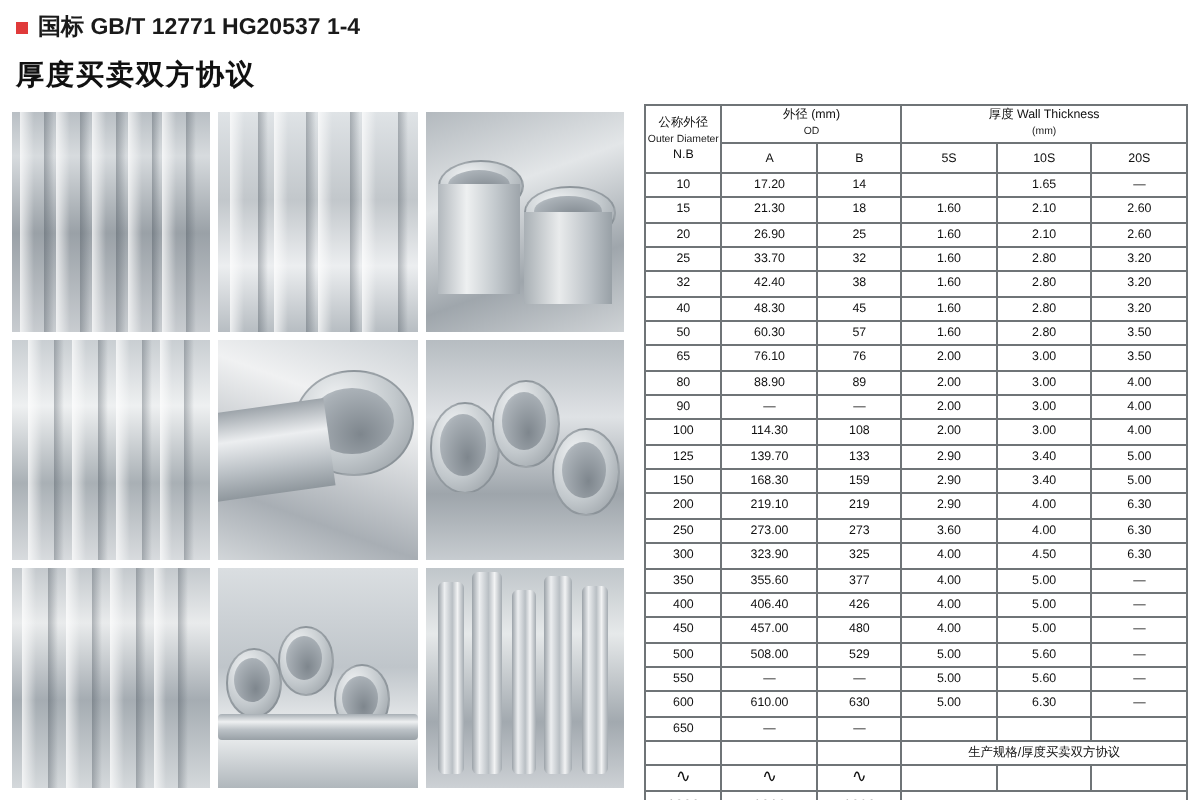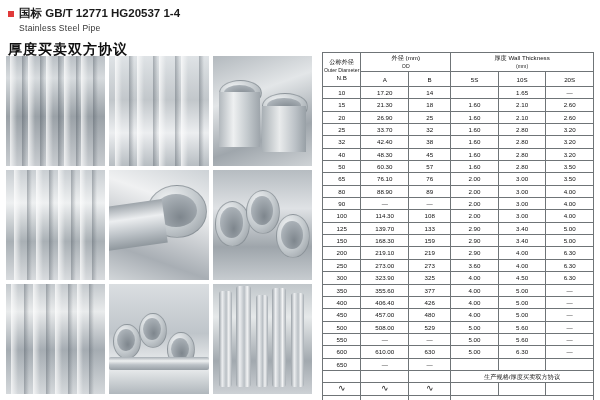--- a/index.html
+++ b/index.html
@@ -68,21 +68,20 @@
 </style>
 </head>
 <body>
 
 <div id="page">
 
   <div class="header">
     <div class="hdr-line1">
       <span class="hdr-bullet"></span><span>国标 GB/T 12771 HG20537 1-4</span>
     </div>
-    <div class="hdr-line2">Stainless Steel Pipe</div>
     <div class="hdr-line3">厚度买卖双方协议</div>
   </div>
 
   <div class="photos">
 
     <div class="ph p1">
       <div class="stripe" style="left:4%"></div>
         <div class="stripe" style="left:22%"></div>
       <div class="stripe" style="left:40%"></div>
         <div class="stripe" style="left:58%"></div>

